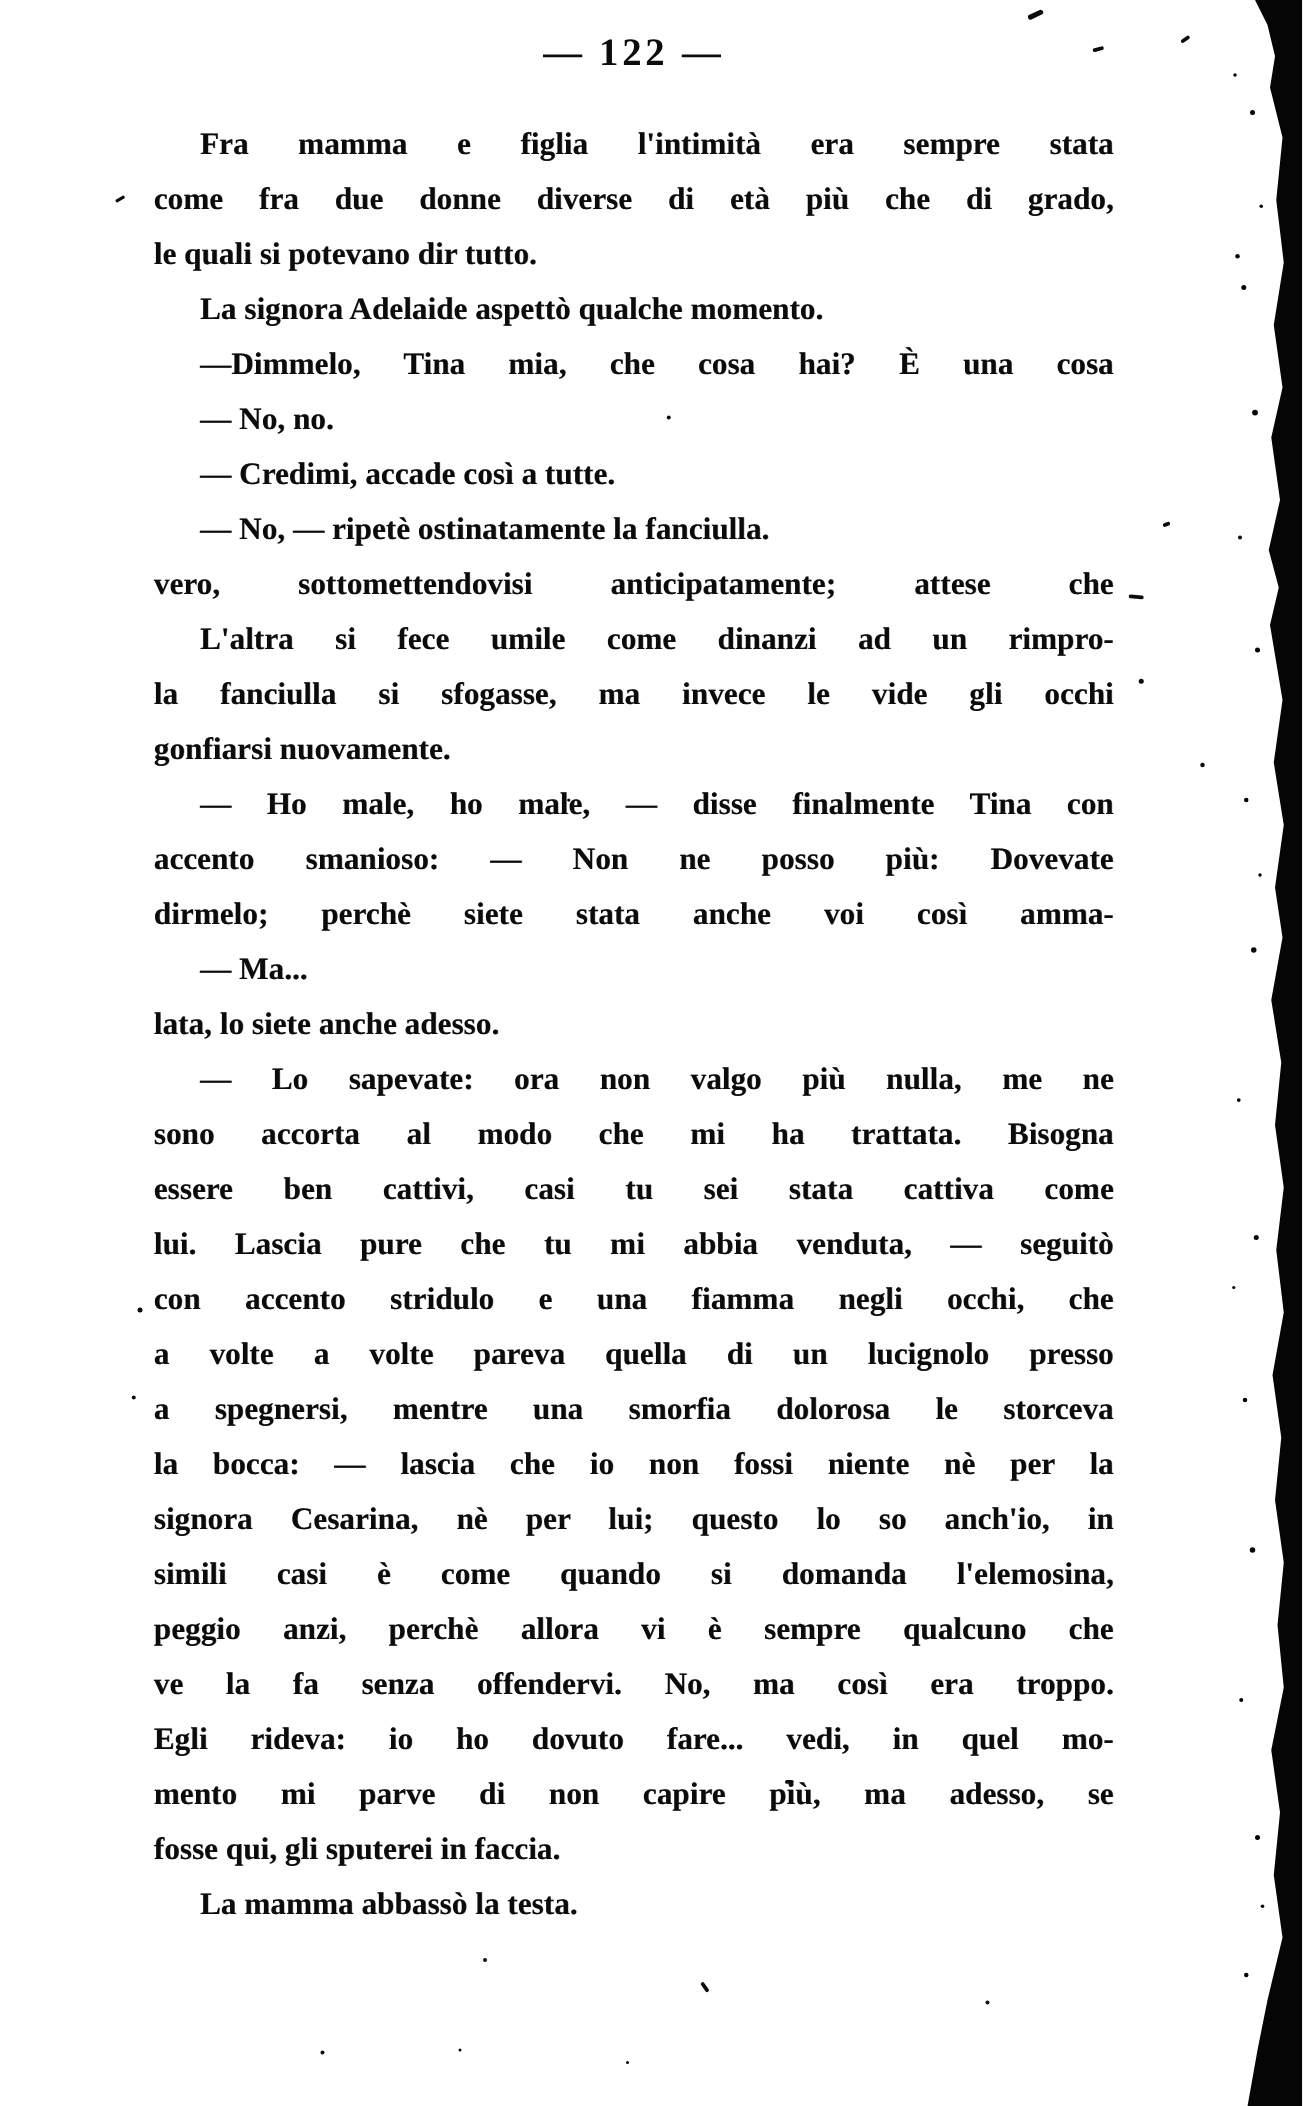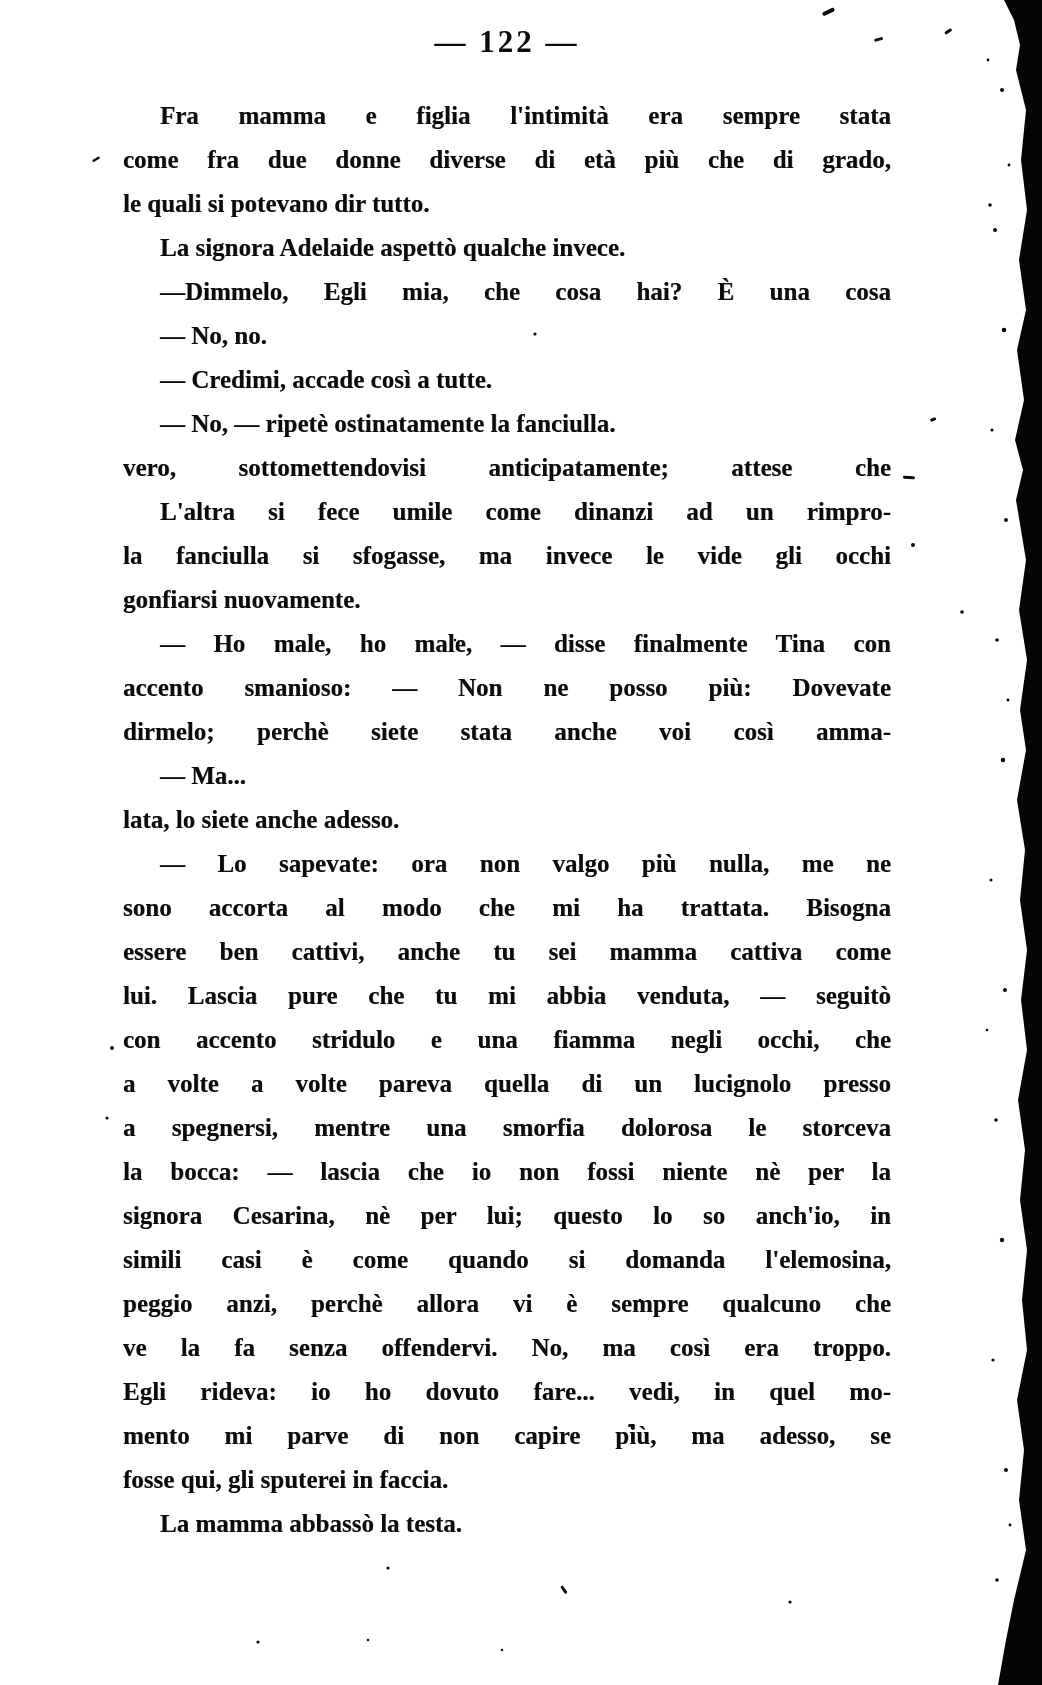--- a/index.html
+++ b/index.html
@@ -67,37 +67,37 @@
 <body>
 
 <div id="page">
 
   <div class="page-number">— 122 —</div>
 
   <div class="text-block">
       <div class="line indent">Fra mamma e figlia l'intimità era sempre stata</div>
       <div class="line">come fra due donne diverse di età più che di grado,</div>
       <div class="line last">le quali si potevano dir tutto.</div>
-      <div class="line indent last">La signora Adelaide aspettò qualche invece.</div>
-      <div class="line indent">—Dimmelo, Egli mia, che cosa hai? È una cosa</div>
+      <div class="line indent last">La signora Adelaide aspettò qualche momento.</div>
+      <div class="line indent">—Dimmelo, Tina mia, che cosa hai? È una cosa</div>
       <div class="line indent last">— No, no.</div>
       <div class="line indent last">— Credimi, accade così a tutte.</div>
       <div class="line indent last">— No, — ripetè ostinatamente la fanciulla.</div>
       <div class="line">vero, sottomettendovisi anticipatamente; attese che</div>
       <div class="line indent">L'altra si fece umile come dinanzi ad un rimpro-</div>
       <div class="line">la fanciulla si sfogasse, ma invece le vide gli occhi</div>
       <div class="line last">gonfiarsi nuovamente.</div>
       <div class="line indent">— Ho male, ho male, — disse finalmente Tina con</div>
       <div class="line">accento smanioso: — Non ne posso più: Dovevate</div>
       <div class="line">dirmelo; perchè siete stata anche voi così amma-</div>
       <div class="line indent last">— Ma...</div>
       <div class="line last">lata, lo siete anche adesso.</div>
       <div class="line indent">— Lo sapevate: ora non valgo più nulla, me ne</div>
       <div class="line">sono accorta al modo che mi ha trattata. Bisogna</div>
-      <div class="line">essere ben cattivi, anche tu sei mamma cattiva come</div>
+      <div class="line">essere ben cattivi, casi tu sei stata cattiva come</div>
       <div class="line">lui. Lascia pure che tu mi abbia venduta, — seguitò</div>
       <div class="line">con accento stridulo e una fiamma negli occhi, che</div>
       <div class="line">a volte a volte pareva quella di un lucignolo presso</div>
       <div class="line">a spegnersi, mentre una smorfia dolorosa le storceva</div>
       <div class="line">la bocca: — lascia che io non fossi niente nè per la</div>
       <div class="line">signora Cesarina, nè per lui; questo lo so anch'io, in</div>
       <div class="line">simili casi è come quando si domanda l'elemosina,</div>
       <div class="line">peggio anzi, perchè allora vi è sempre qualcuno che</div>
       <div class="line">ve la fa senza offendervi. No, ma così era troppo.</div>
       <div class="line">Egli rideva: io ho dovuto fare... vedi, in quel mo-</div>

